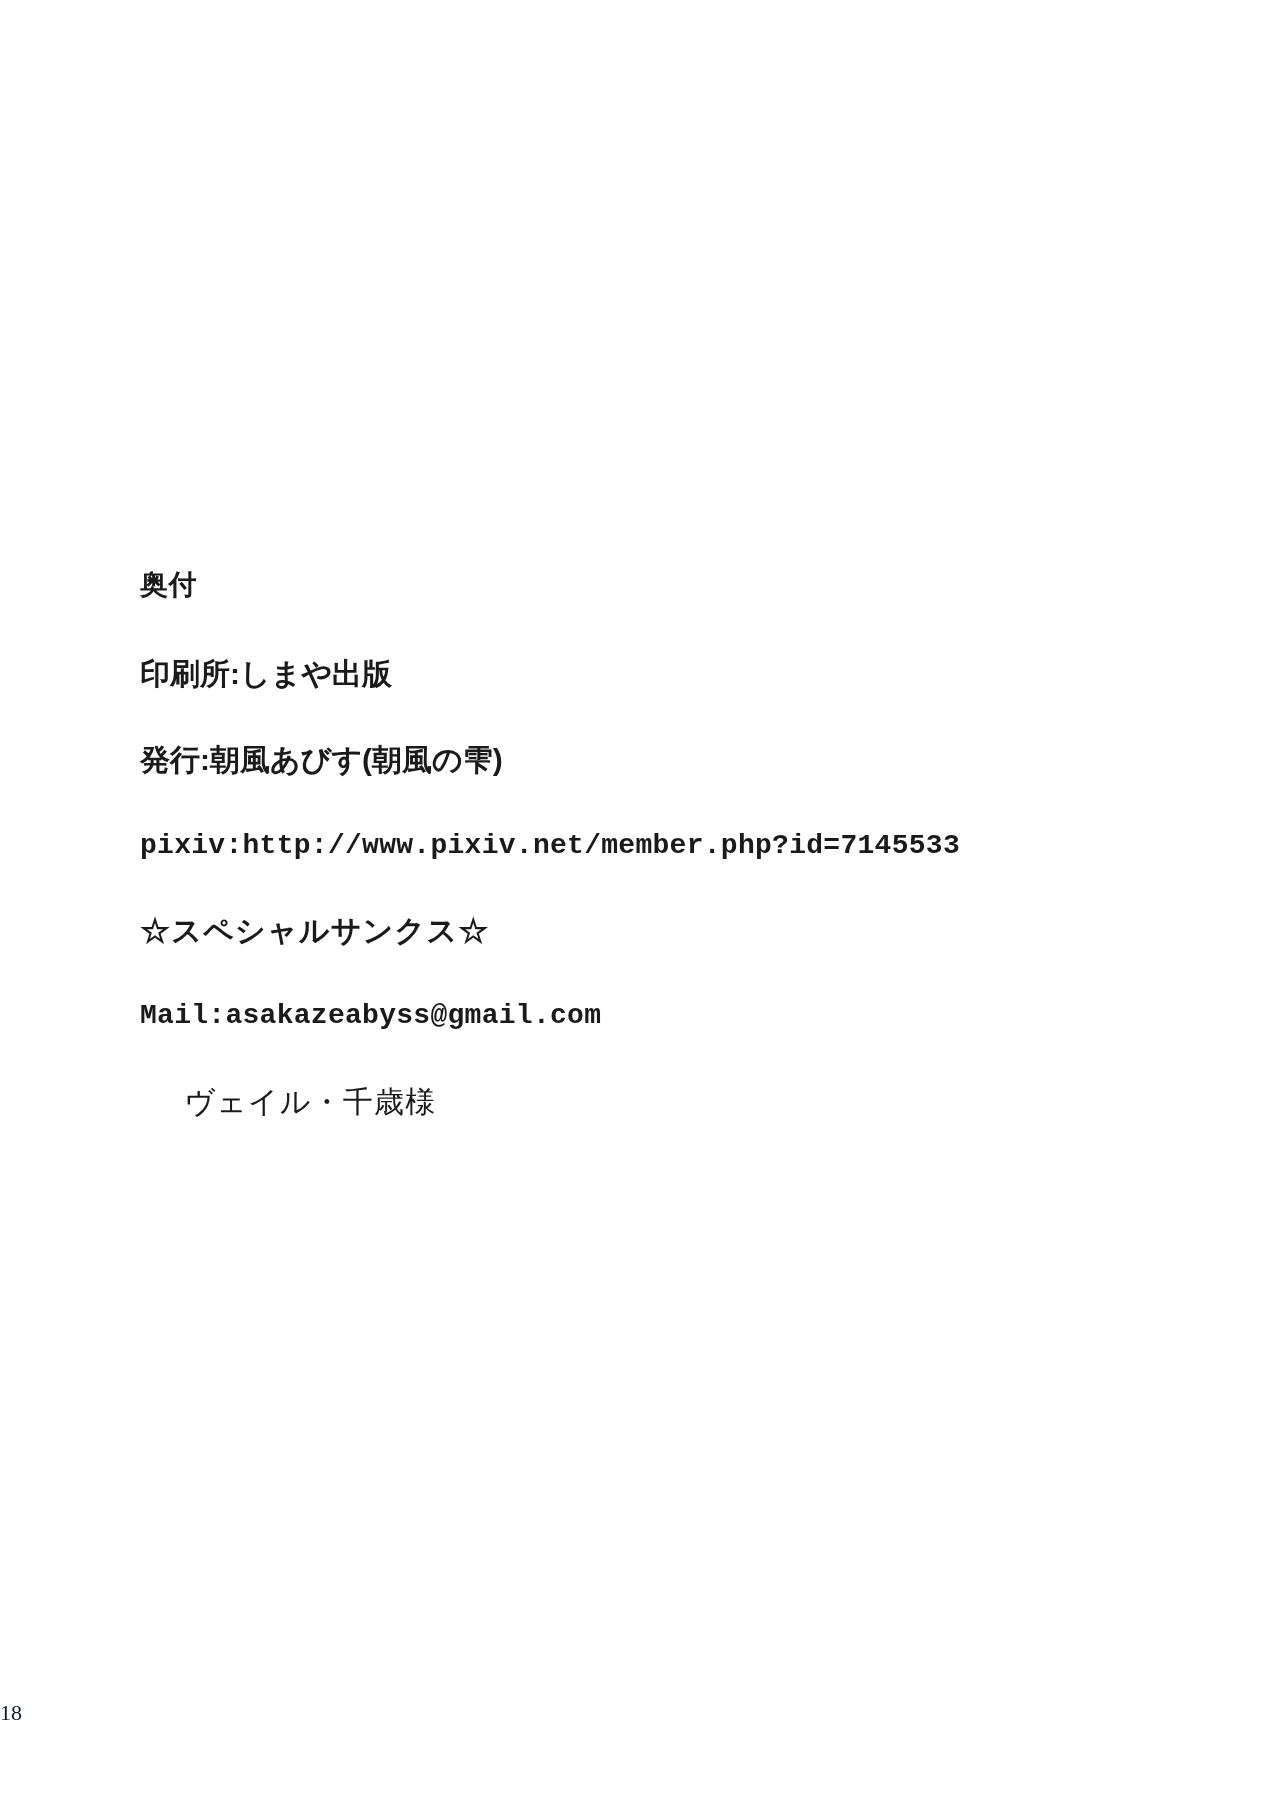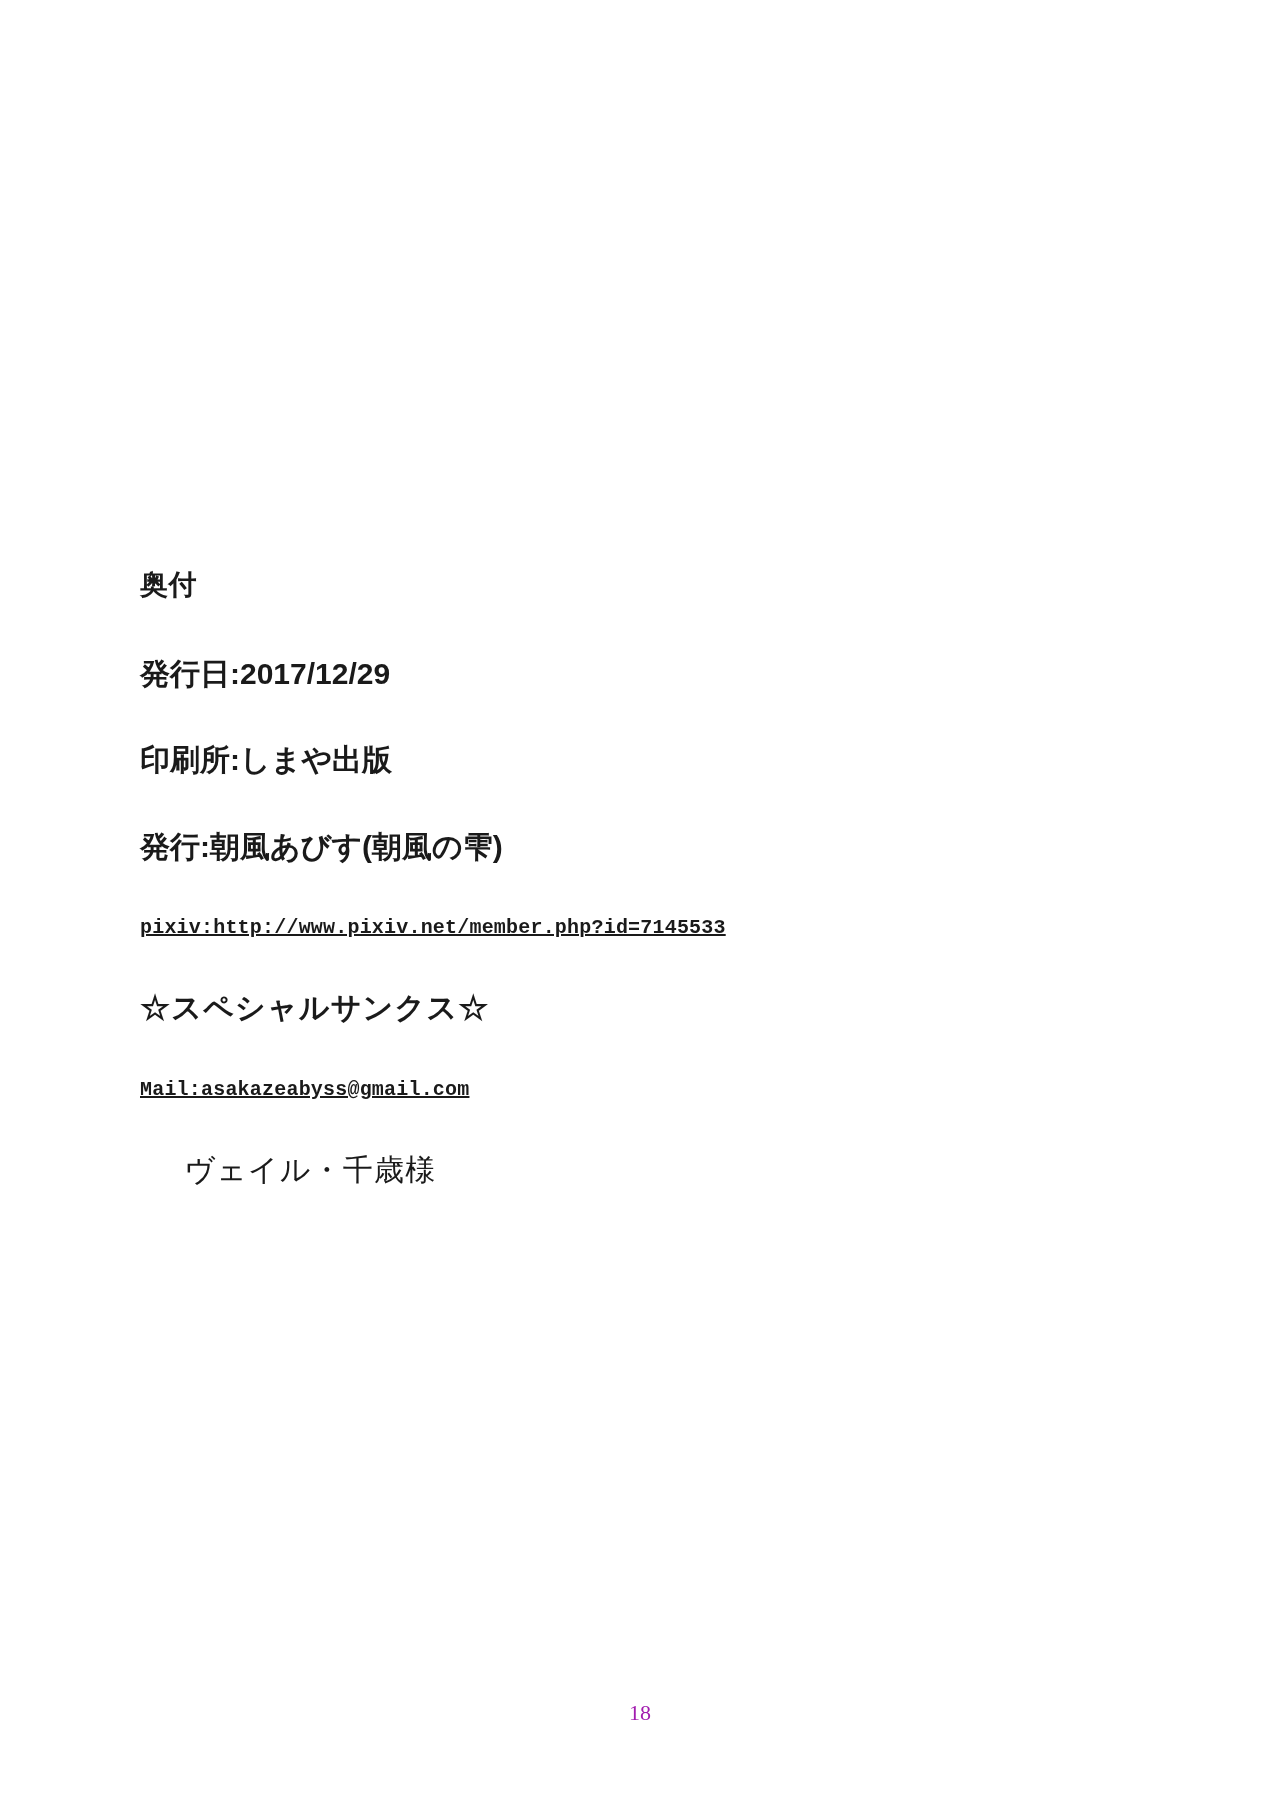--- a/index.html
+++ b/index.html
@@ -36,58 +36,56 @@
   .line {
     font-size: 30px;
     font-weight: 700;
     line-height: 1.15;
     margin: 0 0 52px 0;
     white-space: nowrap;
   }
   .line.mono {
     font-family: "Liberation Mono", monospace;
     font-weight: 700;
-    font-size: 20px;
+    font-size: 28px;
     letter-spacing: 0.01em;
-    text-decoration: underline;
   }
   .line.thanks {
     margin-top: 8px;
     margin-bottom: 52px;
     letter-spacing: 0.04em;
   }
   .thanks-item {
     font-size: 30px;
     font-weight: 400;
     line-height: 1.15;
     margin: 0 0 52px 44px;
     letter-spacing: 0.04em;
     white-space: nowrap;
   }
   .page-number {
     position: absolute;
     left: 0;
     right: 0;
     top: 1700px;
-    text-align: center;
+    text-align: left;
     font-size: 22px;
     font-family: "Liberation Serif", serif;
-    color: #a21caf;
+    color: #0f172a;
   }
 </style>
 </head>
 <body>
 
 <div class="page">
 
   <div class="colophon">
 
     <div class="colophon-title">奥付</div>
 
-    <div class="line">発行日:2017/12/29</div>
 
     <div class="line">印刷所:しまや出版</div>
 
     <div class="line">発行:朝風あびす(朝風の雫)</div>
 
     <div class="line mono">pixiv:http://www.pixiv.net/member.php?id=7145533</div>
 
 
     <div class="line thanks">☆スペシャルサンクス☆</div>
 

